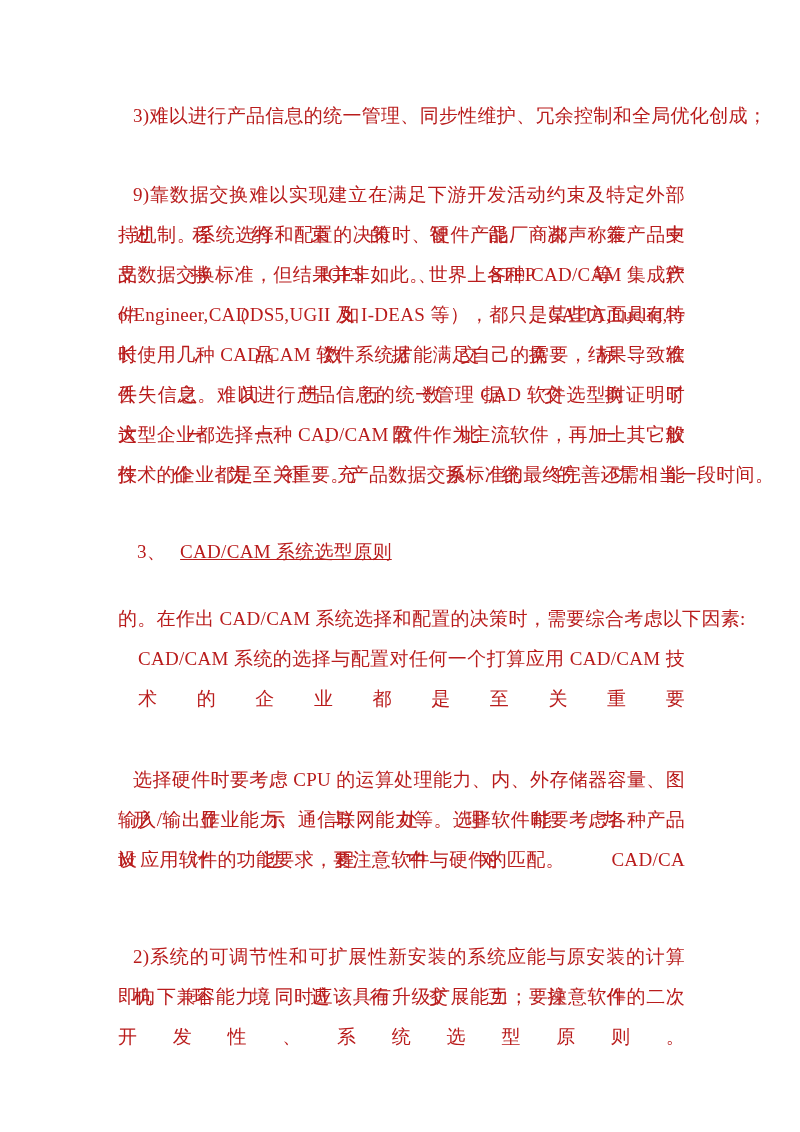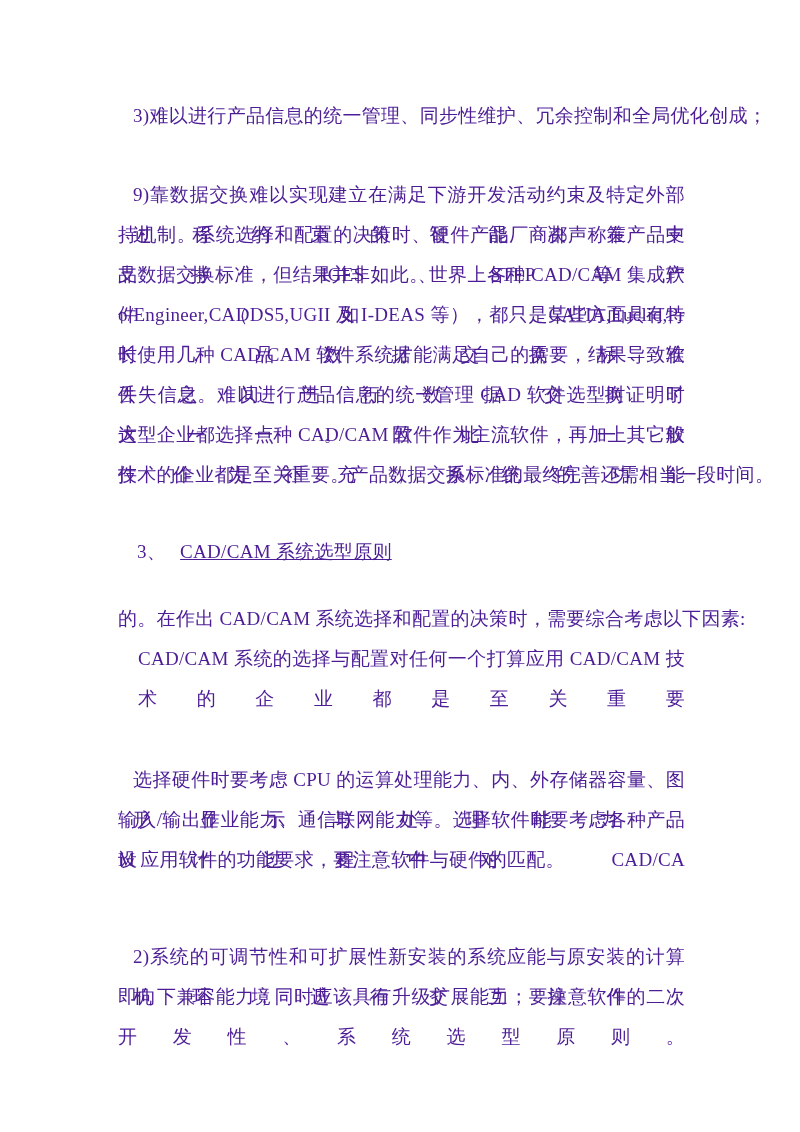--- a/index.html
+++ b/index.html
@@ -7,21 +7,21 @@
     padding: 0;
     background: #ffffff;
   }
   .page {
     position: relative;
     width: 800px;
     height: 1132px;
     background: #ffffff;
     overflow: hidden;
     font-family: "Liberation Serif", "DejaVu Serif", serif;
-    color: #4c1d95;
+    color: #b91c1c;
   }
   .para {
     position: absolute;
     left: 118px;
     width: 567px;
   }
   .line {
     display: block;
     height: 40px;
     line-height: 40px;

